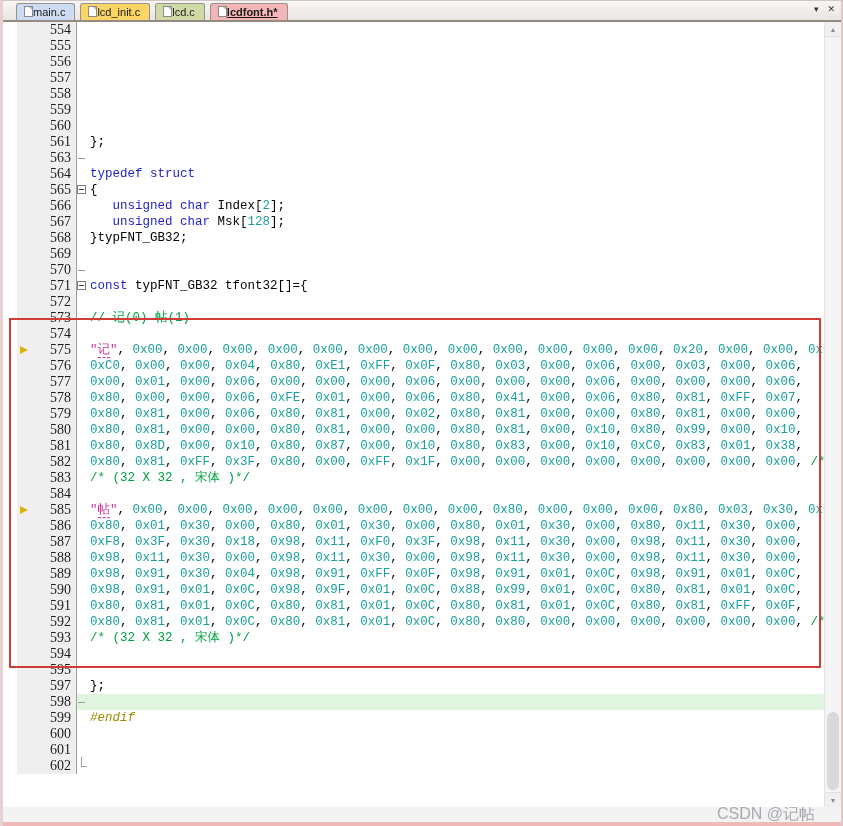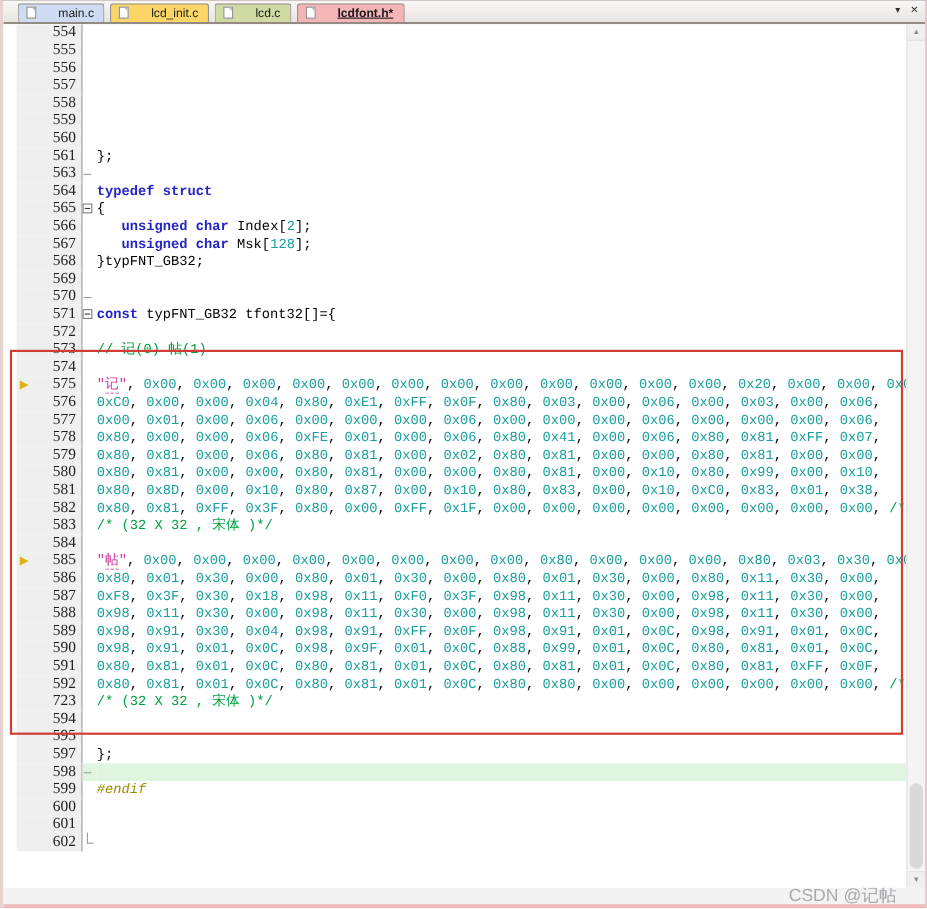--- a/index.html
+++ b/index.html
@@ -9,44 +9,44 @@
     --keyword:#2323c8; --number:#1b9e9e; --string:#c93a9b; --comment:#00a042;
     --directive:#9a8c00; --line-highlight:#e0f5e0; --annotation:#d03d35; --marker:#d8b30e;
   }
   .window{ width:843px; height:826px; position:relative; display:flex; flex-direction:column;
     border-left:3px solid #e7d2d2; border-right:2px solid #ddc9c9; border-top:1px solid #cfc6c6;
     background:#fff; overflow:hidden; }
   
   .tabbar{ height:21px; background:linear-gradient(#f8f6f5,#e9e5e1); border-bottom:2px solid #948a82;
     display:flex; align-items:flex-end; padding-left:13px; position:relative; flex:0 0 auto; }
   .tabs{ display:flex; align-items:flex-end; }
-  .tab{ height:17px; display:flex; align-items:center; gap:20px; padding:0 9px 1px 7px;
+  .tab{ height:17px; display:flex; align-items:center; gap:0; padding:0 9px 1px 7px;
     font-size:11px; color:#1a1a1a; border:1px solid #96938f; border-bottom:none;
     border-radius:3px 3px 0 0; margin-right:5px; white-space:nowrap; }
   .tab.active .tab-label{ font-weight:bold; text-decoration:underline; }
   .doc-icon{ width:9px; height:11px; background:#fdfdfd; border:1px solid #8a8a8a;
     position:relative; display:inline-block; flex:0 0 auto; }
   .doc-icon::after{ content:""; position:absolute; top:0; right:0; width:0; height:0;
     border-style:solid; border-width:0 3px 3px 0; border-color:transparent #b9b9b9 transparent transparent; }
   .tabbar-ctrl{ position:absolute; right:6px; top:3px; display:flex; gap:9px; align-items:center;
     font-size:9px; color:#333; }
   .tabbar-ctrl span{ cursor:default; line-height:10px; }
   
   .editor{ flex:1 1 auto; position:relative; background:#fff; overflow:hidden; }
-  .rows{ position:absolute; top:0; left:12px; right:17px; }
+  .rows{ position:absolute; top:0; left:0; right:17px;padding-left:14px; }
   .row{ display:flex; height:16px; line-height:16px; }
   .m-col{ width:14px; flex:0 0 auto; background:#efefef; position:relative; }
   .n-col{ width:46px; flex:0 0 auto; background:#efefef; border-right:1px solid #9f9f9f;
     text-align:right; padding-right:5px; font-family:"Liberation Serif", serif;
     font-size:14px; color:#1c1c1c; }
   .f-col{ width:13px; flex:0 0 auto; position:relative; }
   .c-col{ flex:1 1 auto; font-family:"Liberation Mono", monospace; font-size:12.5px;
     white-space:pre; color:#000; overflow:hidden; }
   .row.hl .f-col, .row.hl .c-col{ background:var(--line-highlight); }
-  .tp{ color:#000; } .tk{ color:var(--keyword);font-weight:bold; } .tn{ color:var(--number); }
+  .tp{ color:#000; } .tk{ color:var(--keyword); } .tn{ color:var(--number); }
   .ts{ color:var(--string); } .tc{ color:var(--comment); } .td{ color:var(--directive);font-style:italic; }
   .ts .cjk{ border-bottom:1px dashed var(--string); }
   .marker{ position:absolute; left:3px; top:4px; width:0; height:0;
     border-left:8px solid var(--marker); border-top:4px solid transparent; border-bottom:4px solid transparent; }
   .fold-box{ position:absolute; left:0px; top:3px; width:9px; height:9px; background:#fff;
     border:1px solid #7d7d7d; }
   .fold-box::after{ content:""; position:absolute; left:1px; top:3px; width:5px; height:1px; background:#3c3c3c; }
   .fold-tick{ position:absolute; left:1px; top:8px; width:7px; height:1px; background:#9a9a9a; }
   .fold-end{ position:absolute; left:4px; top:-1px; width:6px; height:10px;
     border-left:1px solid #9a9a9a; border-bottom:1px solid #9a9a9a; }
@@ -333,21 +333,21 @@
           <div class="c-col"><span class="tp"><span class="tn">0x80</span><span class="tp">, </span><span class="tn">0x81</span><span class="tp">, </span><span class="tn">0x01</span><span class="tp">, </span><span class="tn">0x0C</span><span class="tp">, </span><span class="tn">0x80</span><span class="tp">, </span><span class="tn">0x81</span><span class="tp">, </span><span class="tn">0x01</span><span class="tp">, </span><span class="tn">0x0C</span><span class="tp">, </span><span class="tn">0x80</span><span class="tp">, </span><span class="tn">0x81</span><span class="tp">, </span><span class="tn">0x01</span><span class="tp">, </span><span class="tn">0x0C</span><span class="tp">, </span><span class="tn">0x80</span><span class="tp">, </span><span class="tn">0x81</span><span class="tp">, </span><span class="tn">0xFF</span><span class="tp">, </span><span class="tn">0x0F</span><span class="tp">,</span></span></div>
         </div>
         <div class="row">
           <div class="m-col"></div>
           <div class="n-col">592</div>
           <div class="f-col"></div>
           <div class="c-col"><span class="tp"><span class="tn">0x80</span><span class="tp">, </span><span class="tn">0x81</span><span class="tp">, </span><span class="tn">0x01</span><span class="tp">, </span><span class="tn">0x0C</span><span class="tp">, </span><span class="tn">0x80</span><span class="tp">, </span><span class="tn">0x81</span><span class="tp">, </span><span class="tn">0x01</span><span class="tp">, </span><span class="tn">0x0C</span><span class="tp">, </span><span class="tn">0x80</span><span class="tp">, </span><span class="tn">0x80</span><span class="tp">, </span><span class="tn">0x00</span><span class="tp">, </span><span class="tn">0x00</span><span class="tp">, </span><span class="tn">0x00</span><span class="tp">, </span><span class="tn">0x00</span><span class="tp">, </span><span class="tn">0x00</span><span class="tp">, </span><span class="tn">0x00</span><span class="tp">,</span></span><span class="tc"> /*"帖",1*/</span></div>
         </div>
         <div class="row">
           <div class="m-col"></div>
-          <div class="n-col">723</div>
+          <div class="n-col">593</div>
           <div class="f-col"></div>
           <div class="c-col"><span class="tc">/* (32 X 32 , 宋体 )*/</span></div>
         </div>
         <div class="row">
           <div class="m-col"></div>
           <div class="n-col">594</div>
           <div class="f-col"></div>
           <div class="c-col"></div>
         </div>
         <div class="row">

